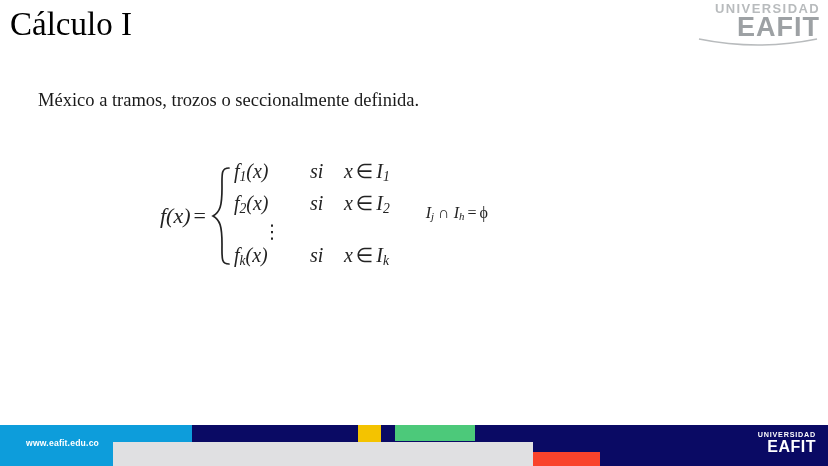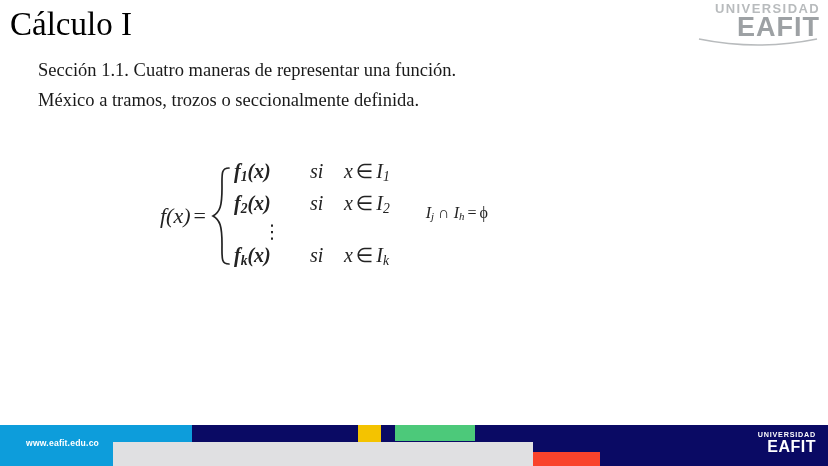--- a/index.html
+++ b/index.html
@@ -113,21 +113,20 @@
     line-height: 27px;
   }
   .case-row {
     display: flex;
     align-items: baseline;
     white-space: nowrap;
   }
   .case-fn {
     width: 76px;
     font-style: italic;
-    font-weight: bold;
   }
   .case-si {
     width: 34px;
     font-style: italic;
   }
   .case-in {
     font-style: italic;
   }
   .case-in .opin { font-style: normal; padding: 0 3px; }
   .vdots {
@@ -233,21 +232,20 @@
   <div id="slide-title">Cálculo I</div>
 
   <div id="top-logo">
     <div class="lg-universidad">UNIVERSIDAD</div>
     <div class="lg-eafit">EAFIT</div>
     <svg class="lg-arc" viewBox="0 0 120 12" preserveAspectRatio="none">
       <path d="M1 1 Q 60 13 119 1" fill="none" stroke="#b8bbbd" stroke-width="1.6"></path>
     </svg>
   </div>
 
-  <div class="body-line" id="line-seccion">Sección 1.1. Cuatro maneras de representar una función.</div>
   <div class="body-line" id="line-funcion">México a tramos, trozos o seccionalmente definida.</div>
 
   <div id="formula">
 
     <div class="fx-lhs">
       <span>f(x)</span><span class="eq">=</span>
     </div>
 
     <svg id="brace" viewBox="0 0 22 100" preserveAspectRatio="none">
       <path d="M19 2 C 11 2, 12 8, 12 22 C 12 40, 10 46, 3 50 C 10 54, 12 60, 12 78 C 12 92, 11 98, 19 98" fill="none" stroke="#232323" stroke-width="1.7" stroke-linecap="round"></path>

